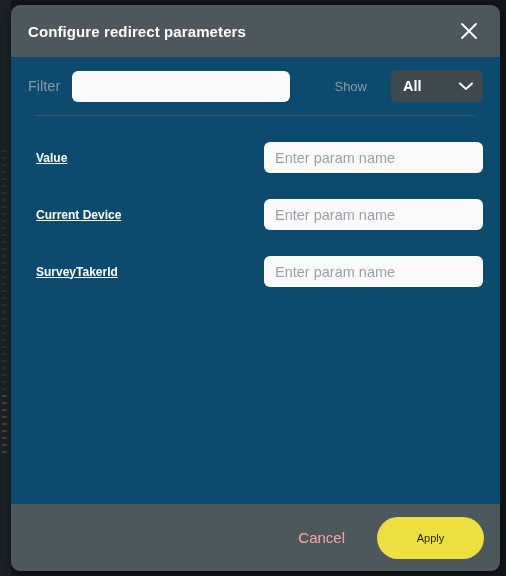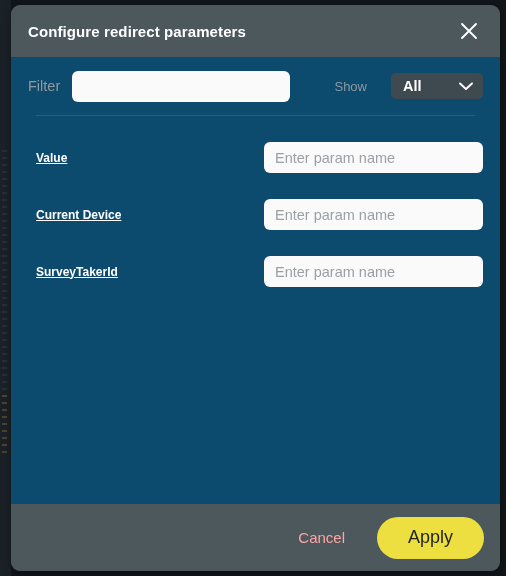--- a/index.html
+++ b/index.html
@@ -137,21 +137,21 @@
     margin-left: auto;
   }
   .show-label {
     color: #8f999e;
     font-size: 13px;
     margin-right: 24px;
     white-space: nowrap;
   }
   .show-select {
     width: 92px;
-    height: 26px;
+    height: 32px;
     border-radius: 5px;
     background: #3f4a50;
     display: flex;
     align-items: center;
     justify-content: space-between;
     padding: 0 10px 0 12px;
     box-sizing: border-box;
     cursor: pointer;
   }
   .show-select-value {
@@ -220,21 +220,21 @@
     font-size: 15px;
     padding: 8px 14px;
     cursor: pointer;
   }
   .apply-button {
     background: #ecdf3f;
     border: none;
     border-radius: 21px;
     color: #1d2125;
     font-family: "Liberation Sans", sans-serif;
-    font-size: 18px;
+    font-size: 11px;
     width: 107px;
     height: 42px;
     cursor: pointer;
   }
 </style>
 </head>
 <body>
 
 <div class="backdrop-strip"></div>
 <div class="backdrop-right"></div>

